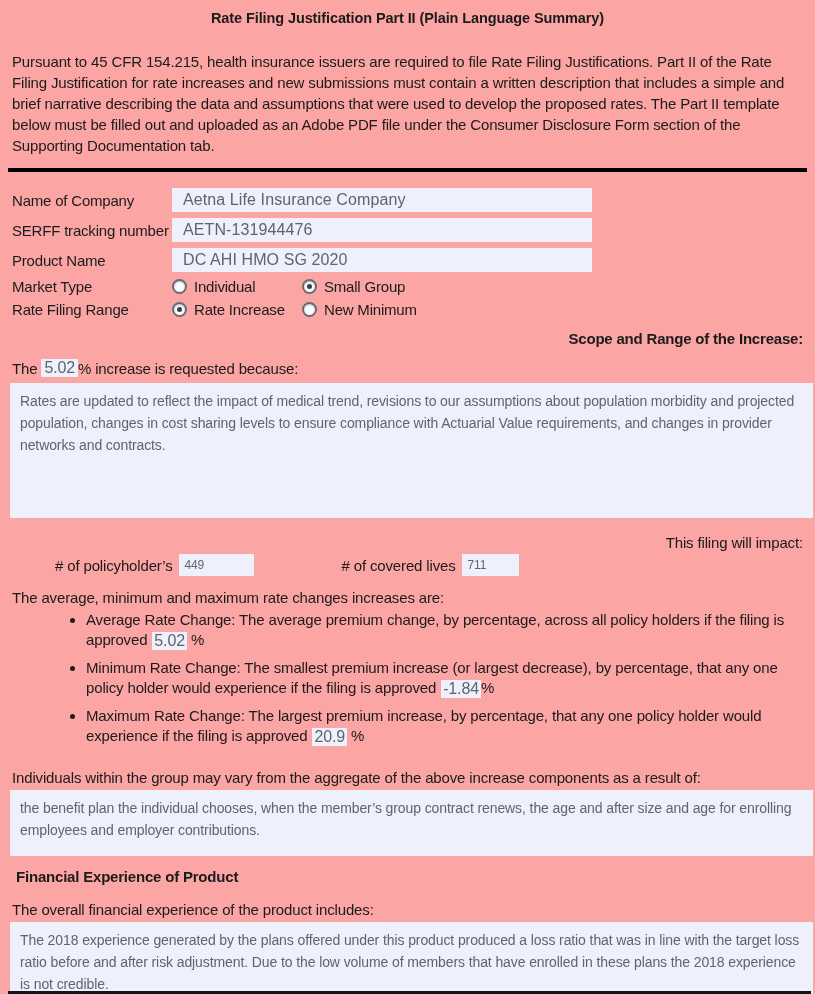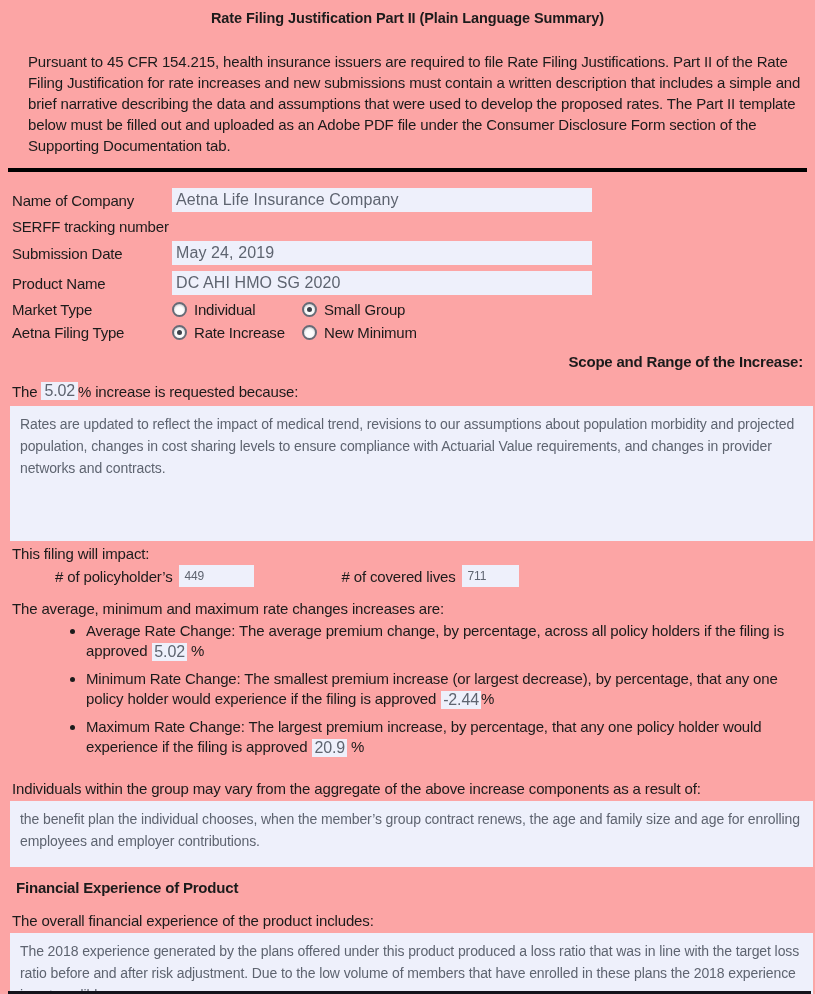--- a/index.html
+++ b/index.html
@@ -18,38 +18,37 @@
     text-align:center;
     font-size:14.5px;
     font-weight:bold;
     letter-spacing:-0.1px;
   }
   .intro {
     margin-top:25px;
     font-size:15px;
     line-height:21px;
     letter-spacing:-0.15px;
-    margin-left:16px;
   }
   .rule {
     height:4px;
     background:#000;
     margin:12px -4px 0 -4px;
   }
   
   .form-area { margin-top:16px; }
   .frow { display:flex; align-items:center; margin-bottom:6px; }
   .flabel { width:160px; font-size:15px; letter-spacing:-0.2px; flex:none; }
   .ffield {
     width:420px; height:24px;
     background:#eef0fb;
     color:#5e6470;
     font-size:16px;
     line-height:24px;
-    padding-left:4px;
+    padding-left:11px;
     letter-spacing:0.1px;
     white-space:nowrap; overflow:hidden;
   }
   
   .radio-group { display:flex; align-items:center; }
   .radio-opt { display:flex; align-items:center; cursor:default; }
   .radio-opt.first { width:130px; }
   .radio-circle {
     width:15px; height:15px;
     border:2px solid #666b76;
@@ -86,21 +85,21 @@
     color:#5e6470;
     font-size:14px;
     line-height:22px;
     letter-spacing:-0.1px;
     padding:7px 10px;
     margin-left:-2px; margin-right:-10px;
   }
   .ta-1 { height:135px; }
   .ta-2 { height:66px; margin-top:4px; }
   .ta-3 { height:92px; margin-top:4px; }
-  .impact-heading { font-size:15px; letter-spacing:-0.15px; margin-top:4px; }
+  .impact-heading { font-size:15px; letter-spacing:-0.15px; margin-top:16px;text-align:right; }
   .impact-line { margin-top:3px; padding-left:43px; font-size:15px; letter-spacing:-0.15px; display:flex; align-items:center; }
   .impact-field {
     display:inline-block;
     background:#eef0fb;
     color:#5e6470;
     font-size:12px;
     line-height:22px;
     height:22px;
     padding-left:6px;
     margin-left:6px;
@@ -150,26 +149,23 @@
 
   <div class="form-area">
 
     <div class="frow">
       <div class="flabel">Name of Company</div>
       <div class="ffield">Aetna Life Insurance Company</div>
     </div>
 
     <div class="frow">
       <div class="flabel">SERFF tracking number</div>
-    </div>
-
-    <div class="frow">
-      <div class="flabel">Submission Date</div>
-      <div class="ffield">May 24, 2019</div>
-    </div>
+      <div class="ffield">AETN-131944476</div>
+    </div>
+
 
     <div class="frow">
       <div class="flabel">Product Name</div>
       <div class="ffield">DC AHI HMO SG 2020</div>
     </div>
 
     <div class="frow">
       <div class="flabel">Market Type</div>
       <div class="radio-group">
         <div class="radio-opt first">
@@ -177,21 +173,21 @@
           <span class="radio-label">Individual</span>
         </div>
         <div class="radio-opt selected">
           <span class="radio-circle"></span>
           <span class="radio-label">Small Group</span>
         </div>
       </div>
     </div>
 
     <div class="frow">
-      <div class="flabel">Aetna Filing Type</div>
+      <div class="flabel">Rate Filing Range</div>
       <div class="radio-group">
         <div class="radio-opt first selected">
           <span class="radio-circle"></span>
           <span class="radio-label">Rate Increase</span>
         </div>
         <div class="radio-opt">
           <span class="radio-circle"></span>
           <span class="radio-label">New Minimum</span>
         </div>
       </div>
@@ -212,27 +208,27 @@
     <span class="impact-field f-policy">449</span>
     <span class="impact-gap"></span>
     <span># of covered lives</span>
     <span class="impact-field f-lives">711</span>
   </div>
 
   <div class="avg-heading">The average, minimum and maximum rate changes increases are:</div>
 
   <ul class="rates">
     <li><span>Average Rate Change: The average premium change, by percentage, across all policy holders if the filing is approved</span><span class="rate-val">5.02</span><span class="pct"> %</span></li>
-    <li><span>Minimum Rate Change: The smallest premium increase (or largest decrease), by percentage, that any one policy holder would experience if the filing is approved</span><span class="rate-val clipped">-2.44</span><span class="pct">%</span></li>
+    <li><span>Minimum Rate Change: The smallest premium increase (or largest decrease), by percentage, that any one policy holder would experience if the filing is approved</span><span class="rate-val clipped">-1.84</span><span class="pct">%</span></li>
     <li><span>Maximum Rate Change: The largest premium increase, by percentage, that any one policy holder would experience if the filing is approved</span><span class="rate-val">20.9</span><span class="pct"> %</span></li>
   </ul>
 
   <div class="var-heading">Individuals within the group may vary from the aggregate of the above increase components as a result of:</div>
 
-  <div class="textarea ta-2">the benefit plan the individual chooses, when the member’s group contract renews, the age and family size and age for enrolling employees and employer contributions.</div>
+  <div class="textarea ta-2">the benefit plan the individual chooses, when the member’s group contract renews, the age and after size and age for enrolling employees and employer contributions.</div>
 
   <div class="fin-heading">Financial Experience of Product</div>
 
   <div class="fin-sub">The overall financial experience of the product includes:</div>
 
   <div class="textarea ta-3">The 2018 experience generated by the plans offered under this product produced a loss ratio that was in line with the target loss ratio before and after risk adjustment. Due to the low volume of members that have enrolled in these plans the 2018 experience is not credible.</div>
 
   <div class="bottom-rule"></div>
 
 </div>

